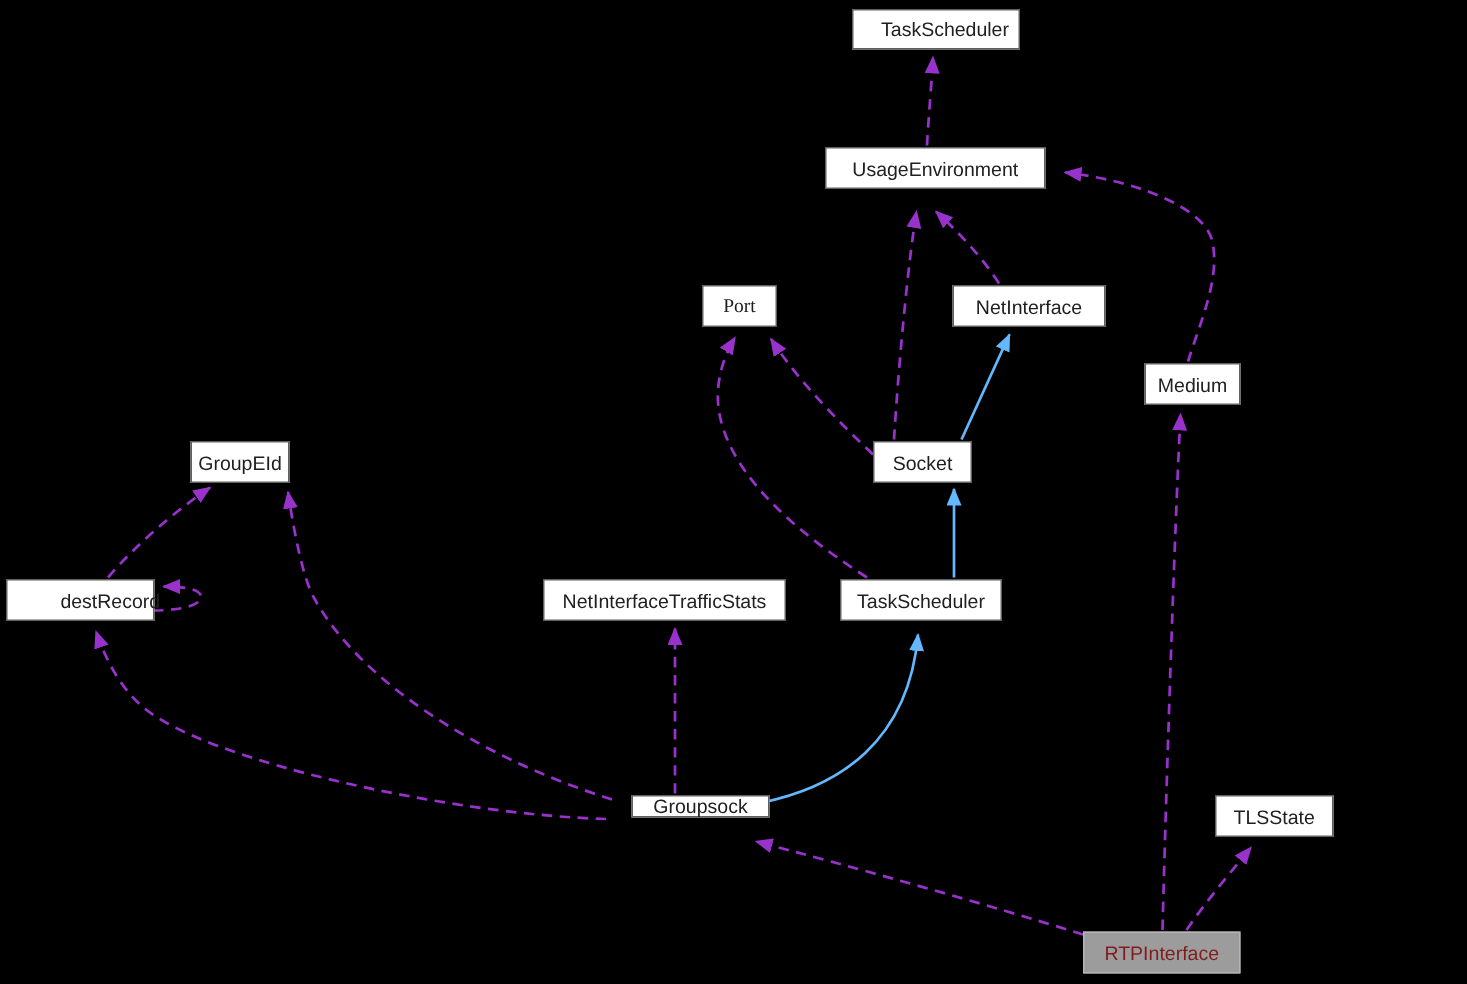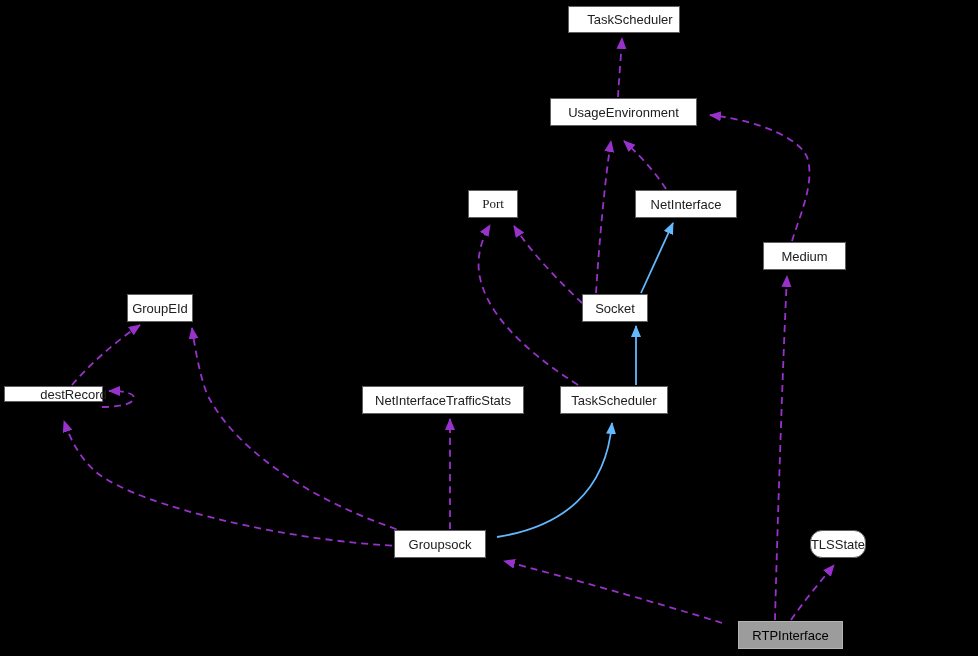--- a/index.html
+++ b/index.html
@@ -2,21 +2,21 @@
 <html><head>
 <meta charset="utf-8">
 <style>
   html,body{margin:0;padding:0;background:#000;}
   #stage{position:relative;width:978px;height:656px;background:#000;overflow:hidden;
          font-family:"Liberation Sans","DejaVu Sans",sans-serif;}
   #edges-svg{position:absolute;left:0;top:0;width:978px;height:656px;}
   .node{position:absolute;box-sizing:border-box;display:flex;align-items:center;justify-content:center;
         background:#fff;border:1.5px solid #606060;color:#202020;font-size:13px;white-space:nowrap;
         cursor:pointer;}
-  .node.current{background:#9c9c9c;border-color:#b4b4b4;color:#000000;margin-left:16px;}
+  .node.current{background:#9c9c9c;border-color:#b4b4b4;color:#7f1d1d;}
   path.edge{fill:none;}
   path.uses{stroke-width:1.8;stroke-dasharray:7 5;}
   path.inherits{stroke-width:1.8;}
 </style>
 </head>
 <body>
 
 <div id="stage" style="width: 978px; height: 656px; background: rgb(0, 0, 0);">
   <svg id="edges-svg" xmlns="http://www.w3.org/2000/svg">
     <defs>
@@ -45,23 +45,23 @@
         <path d="M641,293 L673,223" class="edge inherits" stroke="#63b8ff" marker-end="url(#arrow-inherits)"></path>
         <path d="M636,385 L636,326" class="edge inherits" stroke="#63b8ff" marker-end="url(#arrow-inherits)"></path>
         <path d="M497,537 C562,527 606,492 612,423" class="edge inherits" stroke="#63b8ff" marker-end="url(#arrow-inherits)"></path>
       </g>
   </svg>
   <div id="nodes-layer">
       <div class="node" style="left: 568px; top: 6px; width: 112px; height: 27px; padding-left: 12px;">TaskScheduler</div>
       <div class="node" style="left: 550px; top: 98px; width: 147px; height: 28px;">UsageEnvironment</div>
       <div class="node" style="left: 468px; top: 190px; width: 50px; height: 28px; font-family: Liberation Serif, serif;">Port</div>
       <div class="node" style="left: 635px; top: 190px; width: 102px; height: 28px;">NetInterface</div>
-      <div class="node" style="left: 763px; top: 242px; width: 83px; height: 28px;">Medium</div>
+      <div class="node" style="left: 763px; top: 242px; width: 64px; height: 28px;">Medium</div>
       <div class="node" style="left: 127px; top: 294px; width: 66px; height: 28px;">GroupEId</div>
       <div class="node" style="left: 582px; top: 294px; width: 66px; height: 28px;">Socket</div>
-      <div class="node" style="left: 4px; top: 386px; width: 99px; height: 16px; padding-left: 40px;">destRecord</div>
+      <div class="node" style="left: 4px; top: 386px; width: 99px; height: 28px; padding-left: 40px;">destRecord</div>
       <div class="node" style="left: 362px; top: 386px; width: 162px; height: 28px;">NetInterfaceTrafficStats</div>
       <div class="node" style="left: 560px; top: 386px; width: 108px; height: 28px;">TaskScheduler</div>
-      <div class="node" style="left: 394px; top: 530px; width: 92px; height: 28px; text-align: right;">Groupsock</div>
-      <div class="node" style="left: 810px; top: 530px; width: 56px; height: 28px; border-radius: 12px;">TLSState</div>
+      <div class="node" style="left: 421px; top: 530px; width: 92px; height: 15px; text-align: right;">Groupsock</div>
+      <div class="node" style="left: 810px; top: 530px; width: 79px; height: 28px;">TLSState</div>
       <div class="node current" style="left: 722px; top: 621px; width: 105px; height: 28px;">RTPInterface</div>
     </div>
 </div>
 
 </body></html>

